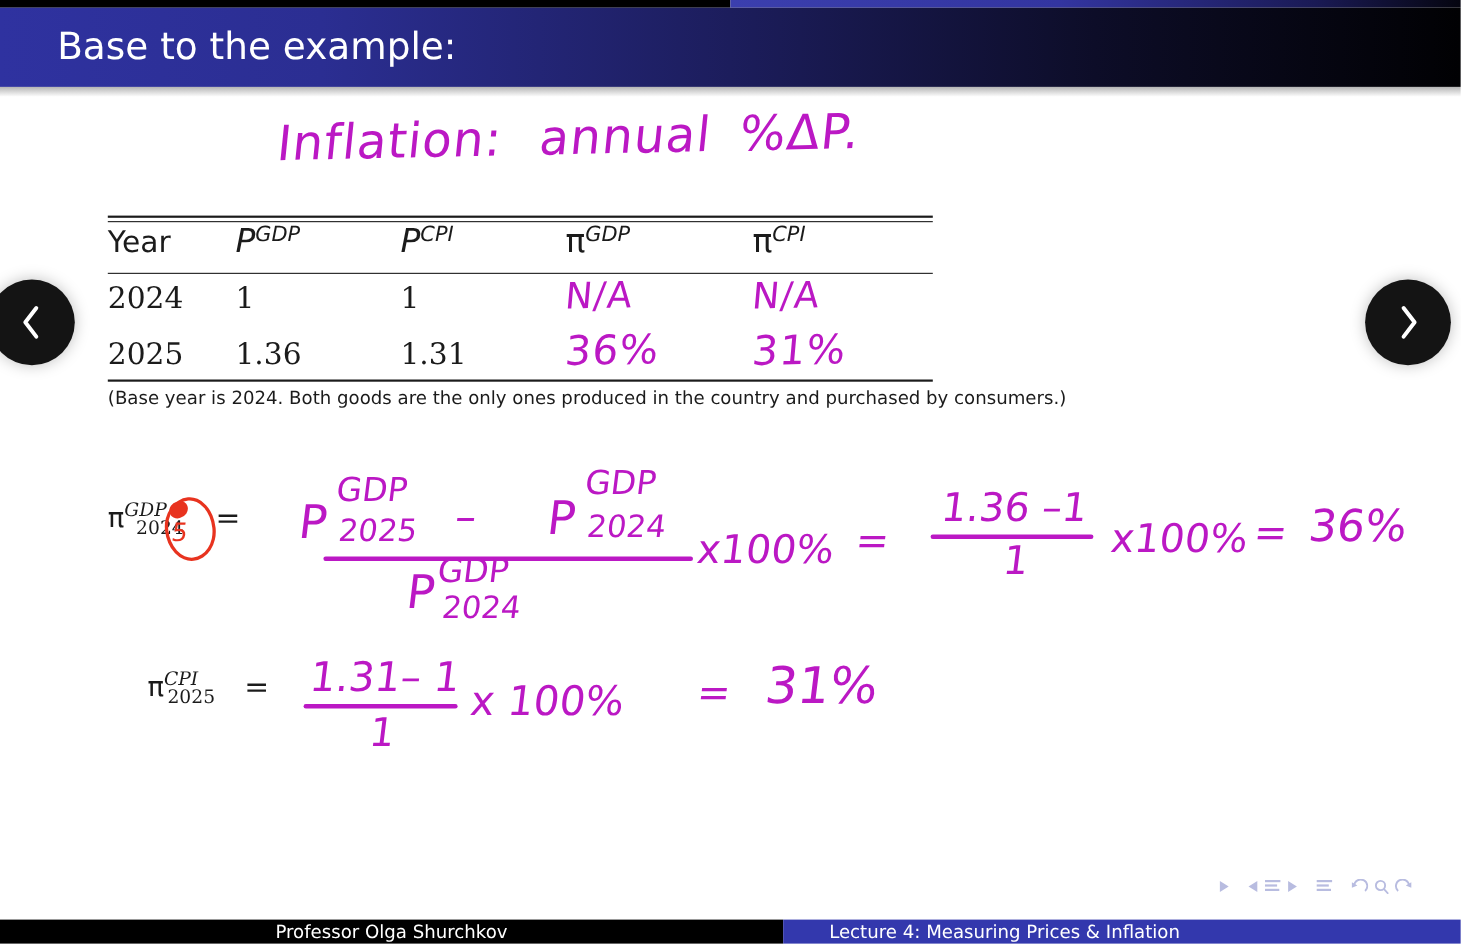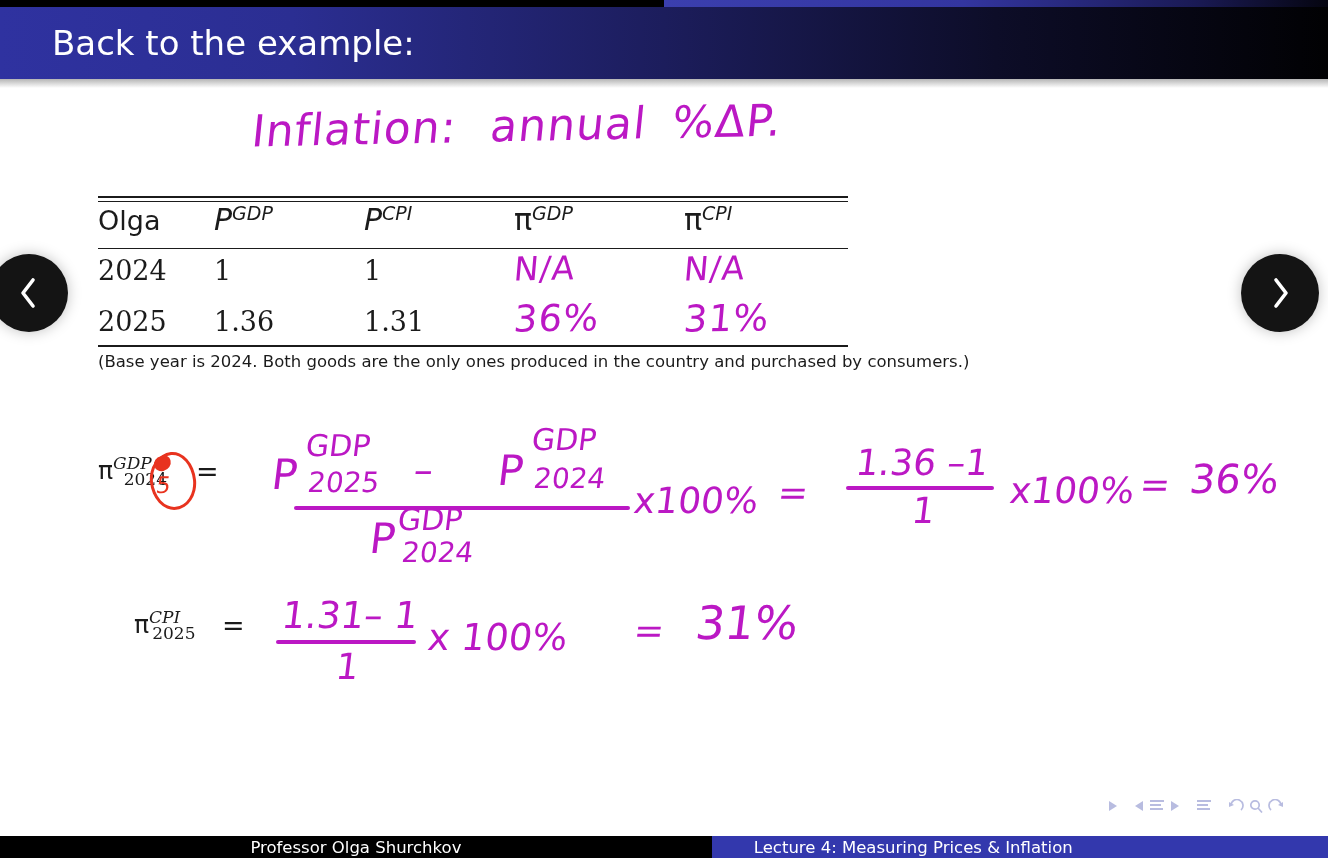--- a/index.html
+++ b/index.html
@@ -296,21 +296,21 @@
 </style>
 </head>
 <body>
 
 <div id="header-strip">
   <div id="header-strip-left"></div>
   <div id="header-strip-right"></div>
 </div>
 
 <div id="header-bar">
-  <div id="header-title">Back to the example:</div>
+  <div id="header-title">Base to the example:</div>
 </div>
 <div id="header-shadow"></div>
 
 <div id="hand-title">
   <span>Inflation:</span><span class="sp-lg"></span><span>annual</span><span class="sp-md"></span><span>%ΔP.</span>
 </div>
 
 <div id="table-wrap">
   <div class="rule-thick"></div>
   <div class="rule-gap"></div>
@@ -318,21 +318,21 @@
   <table id="price-table">
     <colgroup>
       <col class="col-year">
         <col class="col-pgdp">
         <col class="col-pcpi">
         <col class="col-pigdp">
         <col class="col-picpi">
     </colgroup>
     <thead>
       <tr>
-        <th class="hdr-cell">Olga</th>
+        <th class="hdr-cell">Year</th>
         <th class="hdr-cell"><span class="sym">P</span><sup>GDP</sup></th>
         <th class="hdr-cell"><span class="sym">P</span><sup>CPI</sup></th>
         <th class="hdr-cell"><span class="sym" style="font-style:normal">π</span><sup>GDP</sup></th>
         <th class="hdr-cell"><span class="sym" style="font-style:normal">π</span><sup>CPI</sup></th>
       </tr>
     </thead>
   </table>
   <div class="rule-thin"></div>
   <table id="price-table">
     <colgroup>

